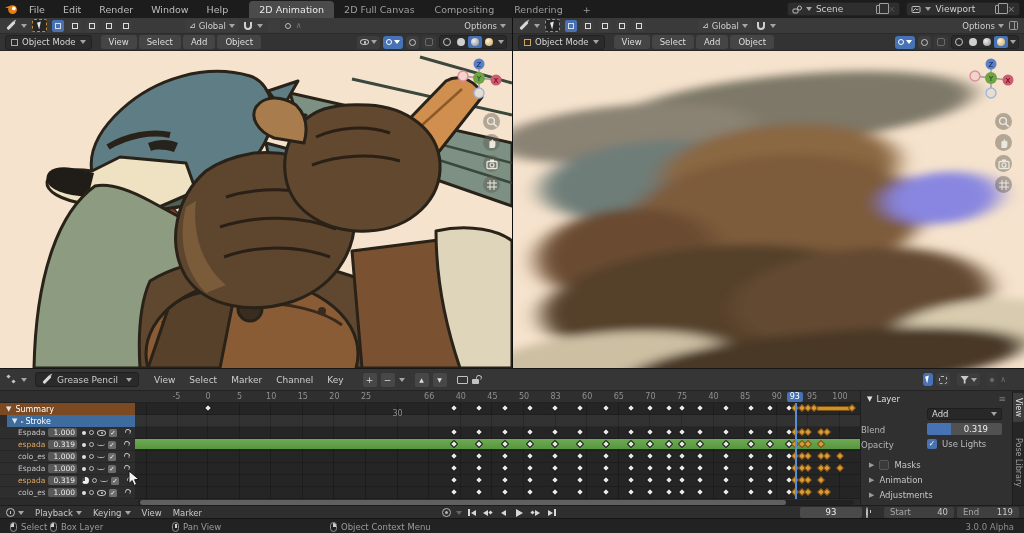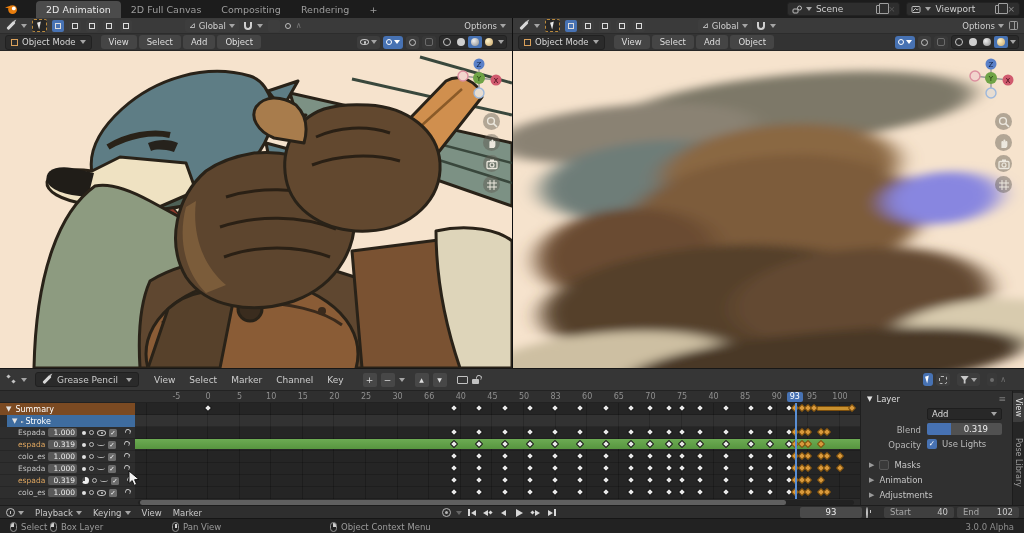--- a/index.html
+++ b/index.html
@@ -107,21 +107,21 @@
   .key-bar { position:absolute; height:5px; top:50%; margin-top:-3px; background:#c9912f; border:1px solid #7d4f0c; border-radius:3px; z-index:3; }
   .playhead { position:absolute; top:12px; bottom:7px; width:2px; background:#5a8fd4; z-index:6; }
   .hscroll { position:absolute; left:138px; right:6px; bottom:1px; height:5px; background:#222; border-radius:3px; z-index:5; }
   .hscroll .thumb { position:absolute; left:2px; top:0; width:646px; height:5px; background:#606060; border-radius:3px; }
 
   
   .ds-sidebar { width:152px; height:115px; background:#303030; border-left:1px solid #1f1f1f; font-size:8.5px; color:#bdbdbd; position:relative; }
   .sb-head { display:flex; align-items:center; gap:4px; padding:3px 6px 2px 6px; color:#dcdcdc; }
   .sb-grip { margin-left:auto; color:#7a7a7a; font-size:9px; }
   .prop-row { display:flex; align-items:center; height:15px; padding-right:10px; }
-  .prop-row .pl { width:66px; text-align:right; padding-right:6px; color:#b5b5b5;margin-top:33px; }
+  .prop-row .pl { width:66px; text-align:left; padding-right:6px; color:#b5b5b5;margin-top:33px; }
   .pctrl { flex:1; height:12px; border-radius:2px; position:relative; }
   .pdrop { background:#282828; border:1px solid #1e1e1e; display:flex; align-items:center; padding:0 4px; color:#dcdcdc; }
   .pdrop .dd { margin-left:auto; }
   .pslider { background:#515151; overflow:hidden; color:#f0f0f0; }
   .pslider .fill { position:absolute; left:0; top:0; bottom:0; background:#4772b3; }
   .pslider .val { position:absolute; left:0; right:14px; top:0; bottom:0; text-align:right; line-height:12px; }
   .chk { width:10px; height:10px; border-radius:2px; background:#4772b3; color:#fff; font-size:7.5px; line-height:10px; text-align:center; }
   .chk.off { background:#3a3a3a; border:1px solid #565656; }
   .sb-section { display:flex; align-items:center; gap:5px; height:15px; padding-left:8px; color:#c6c6c6; }
   .sb-section .arr { color:#9a9a9a; font-size:7px; }
@@ -165,20 +165,27 @@
 <div id="app">
 
   <div class="topbar">
     <span class="tb-logo">
       <svg width="14" height="11" viewBox="0 0 14 11">
           <circle cx="8.6" cy="5.6" r="4.4" fill="#e87d0d"></circle>
           <circle cx="9.8" cy="4.4" r="1.9" fill="#fff"></circle>
           <path d="M1 3.4 L7 1.6 L5.4 4.6 Z" fill="#e87d0d"></path>
         </svg>
     </span>
+    <span class="tb-menus" id="tb-menus">
+        <div class="tb-menu" style="display: inline-block;">File</div>
+        <div class="tb-menu" style="display: inline-block;">Edit</div>
+        <div class="tb-menu" style="display: inline-block;">Render</div>
+        <div class="tb-menu" style="display: inline-block;">Window</div>
+        <div class="tb-menu" style="display: inline-block;">Help</div>
+      </span>
     <span class="tb-tabs" id="tb-tabs">
         <div class="tab active">2D Animation</div>
         <div class="tab">2D Full Canvas</div>
         <div class="tab">Compositing</div>
         <div class="tab">Rendering</div>
         <div class="tab">+</div>
       </span>
     <span class="tb-right">
       <span class="tb-select">
         <span class="mini-ic">
@@ -593,21 +600,21 @@
       <div class="ds-main" id="ds-main">
         <div class="gridlines"></div>
         <div class="ds-ruler" id="ds-ruler">
             <div class="tick" style="left: 166.4px;">-5</div>
             <div class="tick" style="left: 198px;">0</div>
             <div class="tick" style="left: 229.6px;">5</div>
             <div class="tick" style="left: 261.2px;">10</div>
             <div class="tick" style="left: 292.8px;">15</div>
             <div class="tick" style="left: 324.4px;">20</div>
             <div class="tick" style="left: 356px;">25</div>
-            <div class="tick" style="left: 387.6px;">30</div>
+            <div class="tick" style="left: 387.6px; margin-top: 17px;">30</div>
             <div class="tick" style="left: 419.2px;">66</div>
             <div class="tick" style="left: 450.8px;">40</div>
             <div class="tick" style="left: 482.4px;">45</div>
             <div class="tick" style="left: 514px;">50</div>
             <div class="tick" style="left: 545.6px;">83</div>
             <div class="tick" style="left: 577.2px;">60</div>
             <div class="tick" style="left: 608.8px;">65</div>
             <div class="tick" style="left: 640.4px;">70</div>
             <div class="tick" style="left: 672px;">75</div>
             <div class="tick" style="left: 703.6px;">40</div>
@@ -953,21 +960,21 @@
         </span>
     </div>
     <span class="tl-field" style="left:800px;width:62px">93</span>
     <span class="tl-clock"><span class="clockic"></span></span>
     <span class="tl-rangebox" style="left:884px;width:70px">
       <span class="lab">Start</span>
       <span>40</span>
     </span>
     <span class="tl-rangebox" style="left:957px;width:62px">
       <span class="lab">End</span>
-      <span>102</span>
+      <span>119</span>
     </span>
   </div>
 
   <div class="statusbar">
     <span id="status-hints"><div class="hint" style="left: 10px;">
           <div class="mouse l"></div>
           <div>Select</div>
         </div><div class="hint" style="left: 50px;">
           <div class="mouse l"></div>
           <div>Box Layer</div>

